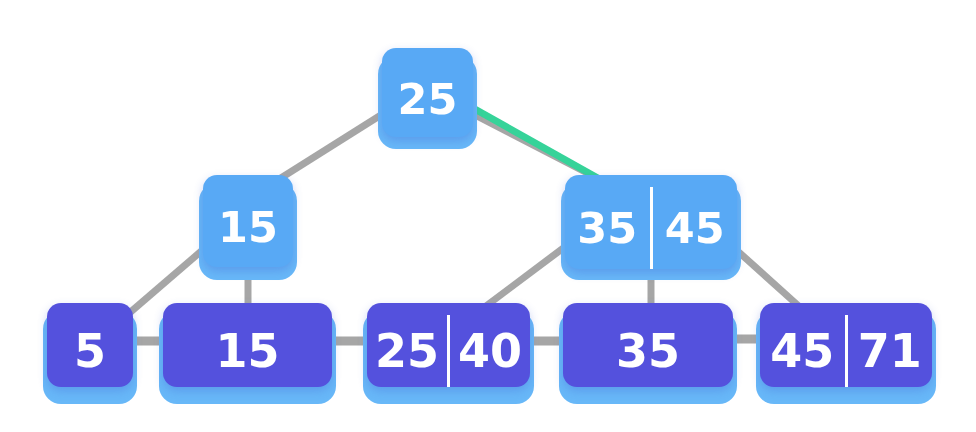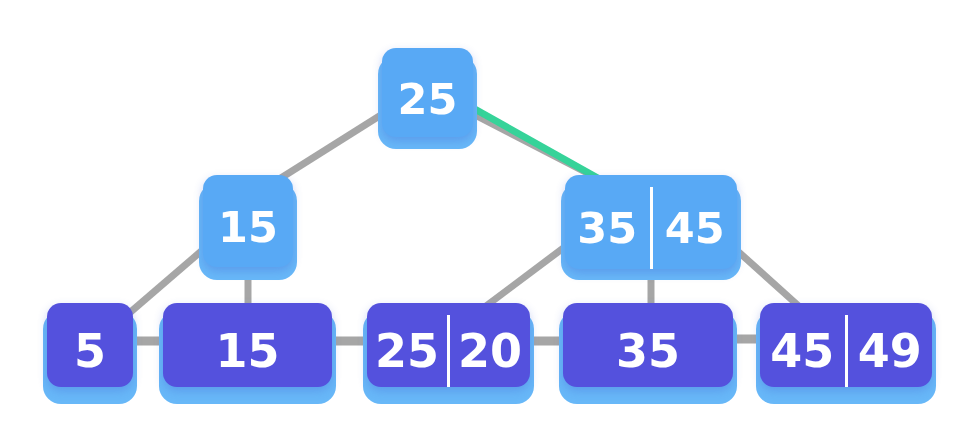--- a/index.html
+++ b/index.html
@@ -105,32 +105,32 @@
     <div class="base"></div>
     <div class="box">
       <span class="cell">15</span>
     </div>
   </div>
 
   <div class="node leaf" id="n-2530">
     <div class="base"></div>
     <div class="box">
       <span class="cell">25</span>
-      <span class="cell">20</span>
+      <span class="cell">40</span>
     </div>
   </div>
 
   <div class="node leaf" id="n-3540">
     <div class="base"></div>
     <div class="box">
       <span class="cell">35</span>
     </div>
   </div>
 
   <div class="node leaf" id="n-4555">
     <div class="base"></div>
     <div class="box">
       <span class="cell">45</span>
-      <span class="cell">49</span>
+      <span class="cell">71</span>
     </div>
   </div>
 
 </div>
 
 </body></html>

